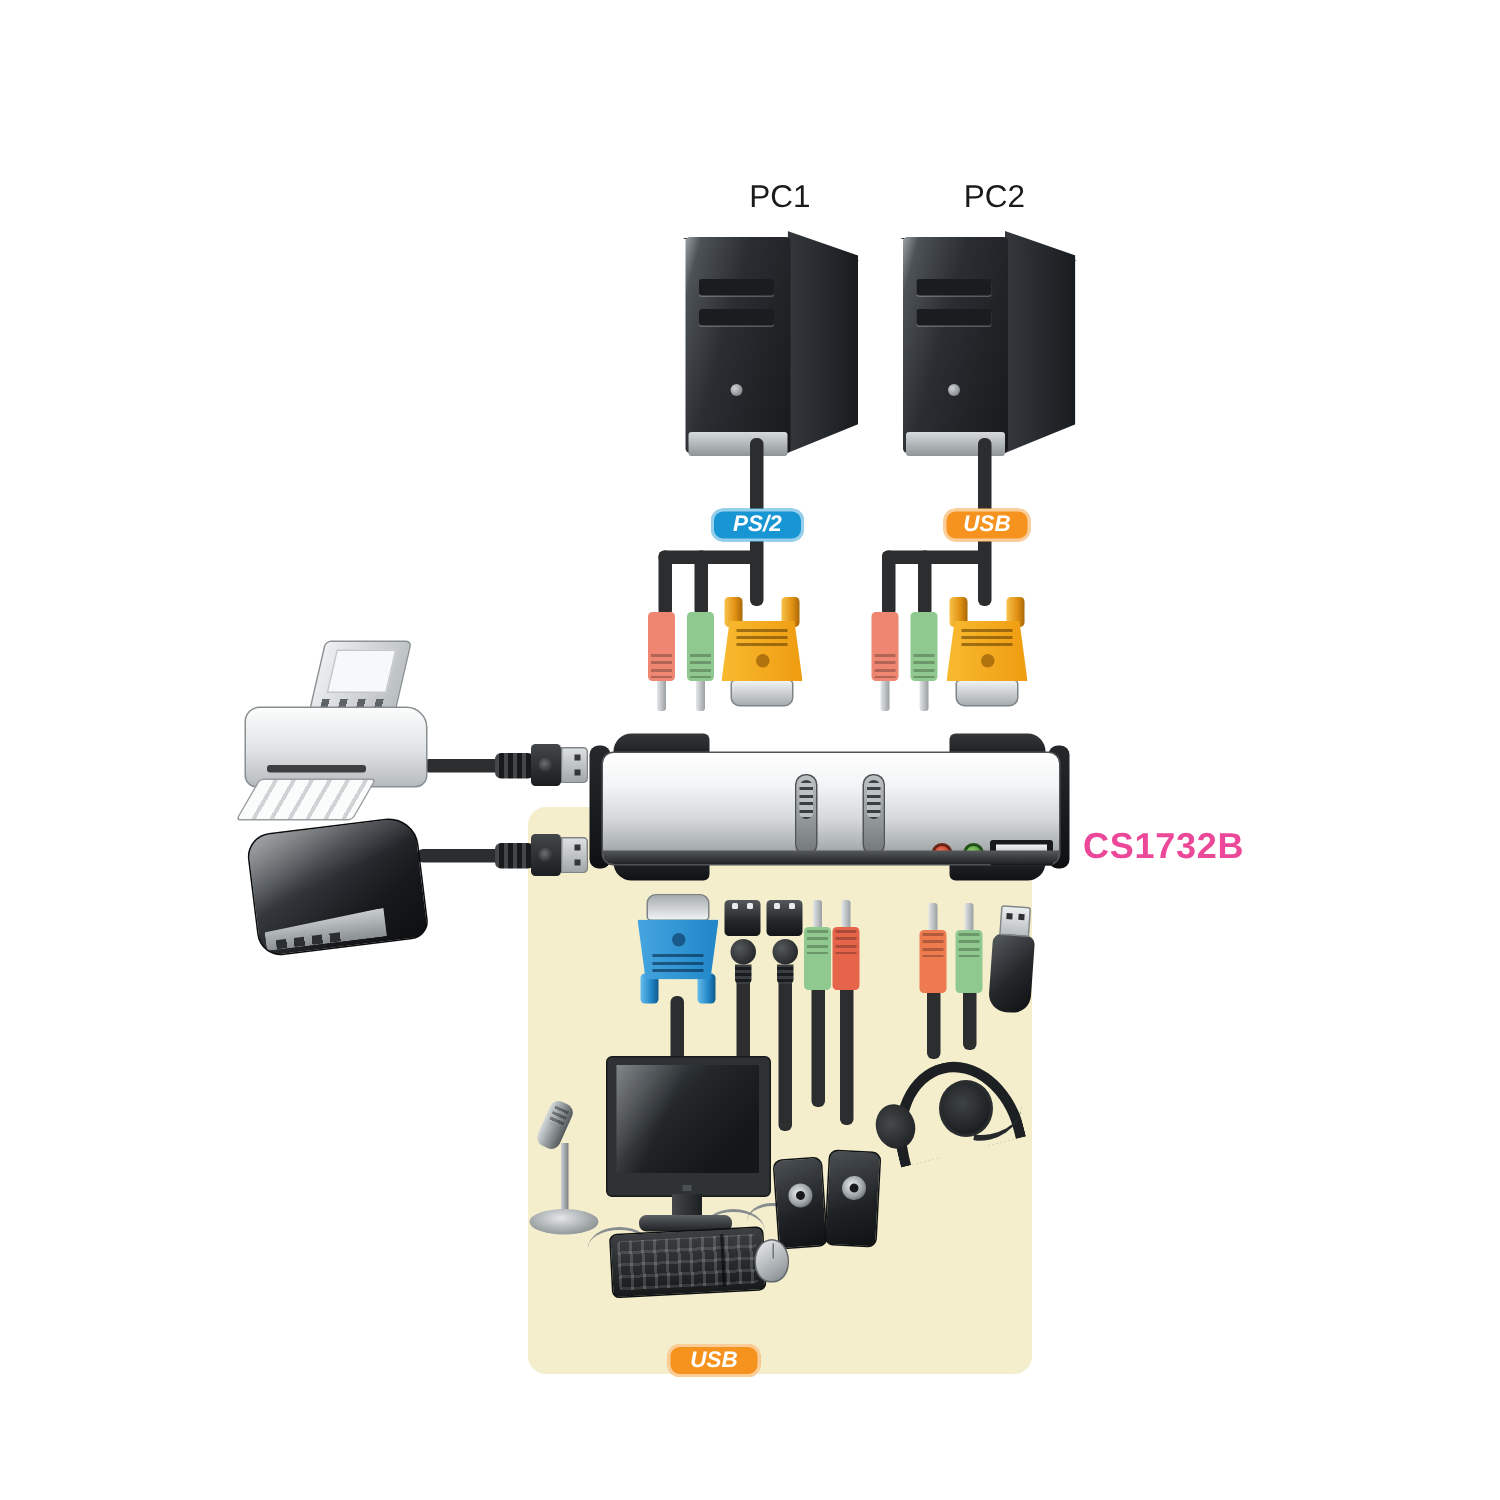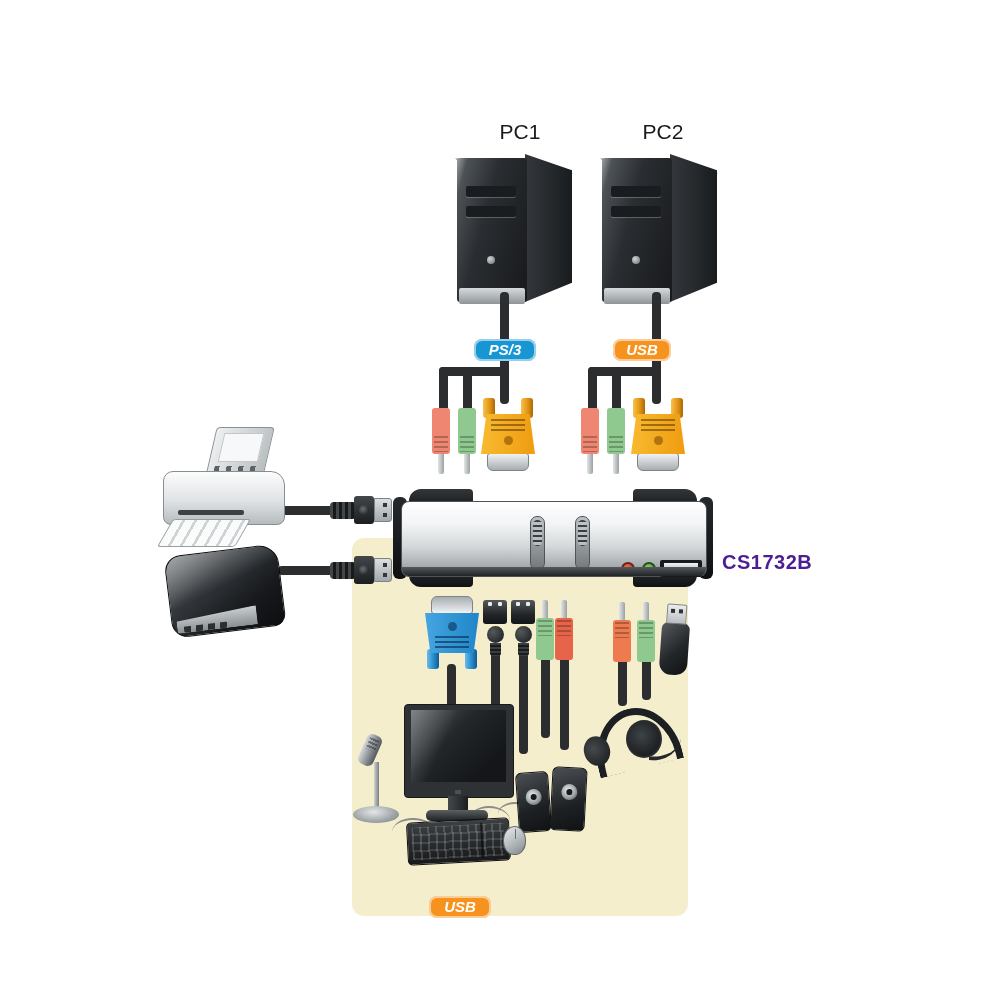--- a/index.html
+++ b/index.html
@@ -2,28 +2,28 @@
 <html style="--ps2-badge: #1896d4; --usb-badge: #f6921e; --console-panel: #f5eecd; --cable-black: #2b2d2f; --audio-pink: #ee8672; --audio-green: #8fc98f; --audio-orange: #ee7a50; --led-red: #c5402e; --led-green: #4f9c3f;"><head>
 <meta charset="utf-8">
 <style>
   html,body{margin:0;padding:0;background:#ffffff;}
   #canvas{position:relative;width:1000px;height:1000px;background:#ffffff;overflow:hidden;
           font-family:"Liberation Sans", sans-serif;color:#111;}
 
   .txt{position:absolute;}
   #title{left:0;right:0;top:66px;text-align:center;font-size:23px;color:#1a1a1a;}
   .pc-label{top:120px;width:90px;text-align:center;font-size:21px;color:#1a1a1a;}
-  #model-label{left:722px;top:551px;font-size:20px;font-weight:bold;letter-spacing:.5px;color:#4c1d95;}
+  #model-label{left:722px;top:551px;font-size:24px;font-weight:bold;letter-spacing:.5px;color:#ec4899;}
   #console-label{left:392px;top:864px;width:136px;text-align:center;font-size:26px;font-weight:bold;color:#111;}
 
   
   .badge{position:absolute;color:#fff;font-weight:bold;font-style:italic;text-align:center;
          border-radius:8px;box-shadow:inset 0 0 0 2px rgba(255,255,255,.55);z-index:30;}
   .badge.blue{background:var(--ps2-badge);}
-  .badge.orange{background:var(--usb-badge);}
+  .badge.orange{background:var(--usb-badge);margin-left:16px;}
 
   
   .cable{position:absolute;background:var(--cable-black);z-index:6;}
   .cable.v{width:9px;border-radius:4px;}
   .cable.h{height:9px;border-radius:4px;}
   .thin-cable{position:absolute;border-top:2px solid #878c8f;border-radius:50%;z-index:7;}
 
   
   #console-panel{position:absolute;left:352px;top:538px;width:336px;height:378px;
                  background:var(--console-panel);border-radius:12px;z-index:1;}
@@ -291,21 +291,21 @@
   </div>
   <div class="vga" style="left:631px;top:398px;">
     <div class="screws">
         <div class="screw l"></div>
         <div class="screw r"></div>
       </div>
     <div class="vbody"></div>
       <div class="vface"></div>
   </div>
 
-  <div class="badge blue" style="left:474px;top:339px;width:62px;height:22px;font-size:15px;line-height:22px;">PS/3</div>
+  <div class="badge blue" style="left:474px;top:339px;width:62px;height:22px;font-size:15px;line-height:22px;">PS/2</div>
   <div class="badge orange" style="left:613px;top:339px;width:58px;height:22px;font-size:15px;line-height:22px;">USB</div>
 
   <div class="printer">
     <div class="p-tray"></div>
       <div class="p-body"></div>
       <div class="p-out"></div>
   </div>
   <div class="cable h" style="left:282px;top:506px;width:52px;z-index:8;"></div>
   <div class="usbend" style="left:330px;top:496px;">
     <div class="relief"></div>

